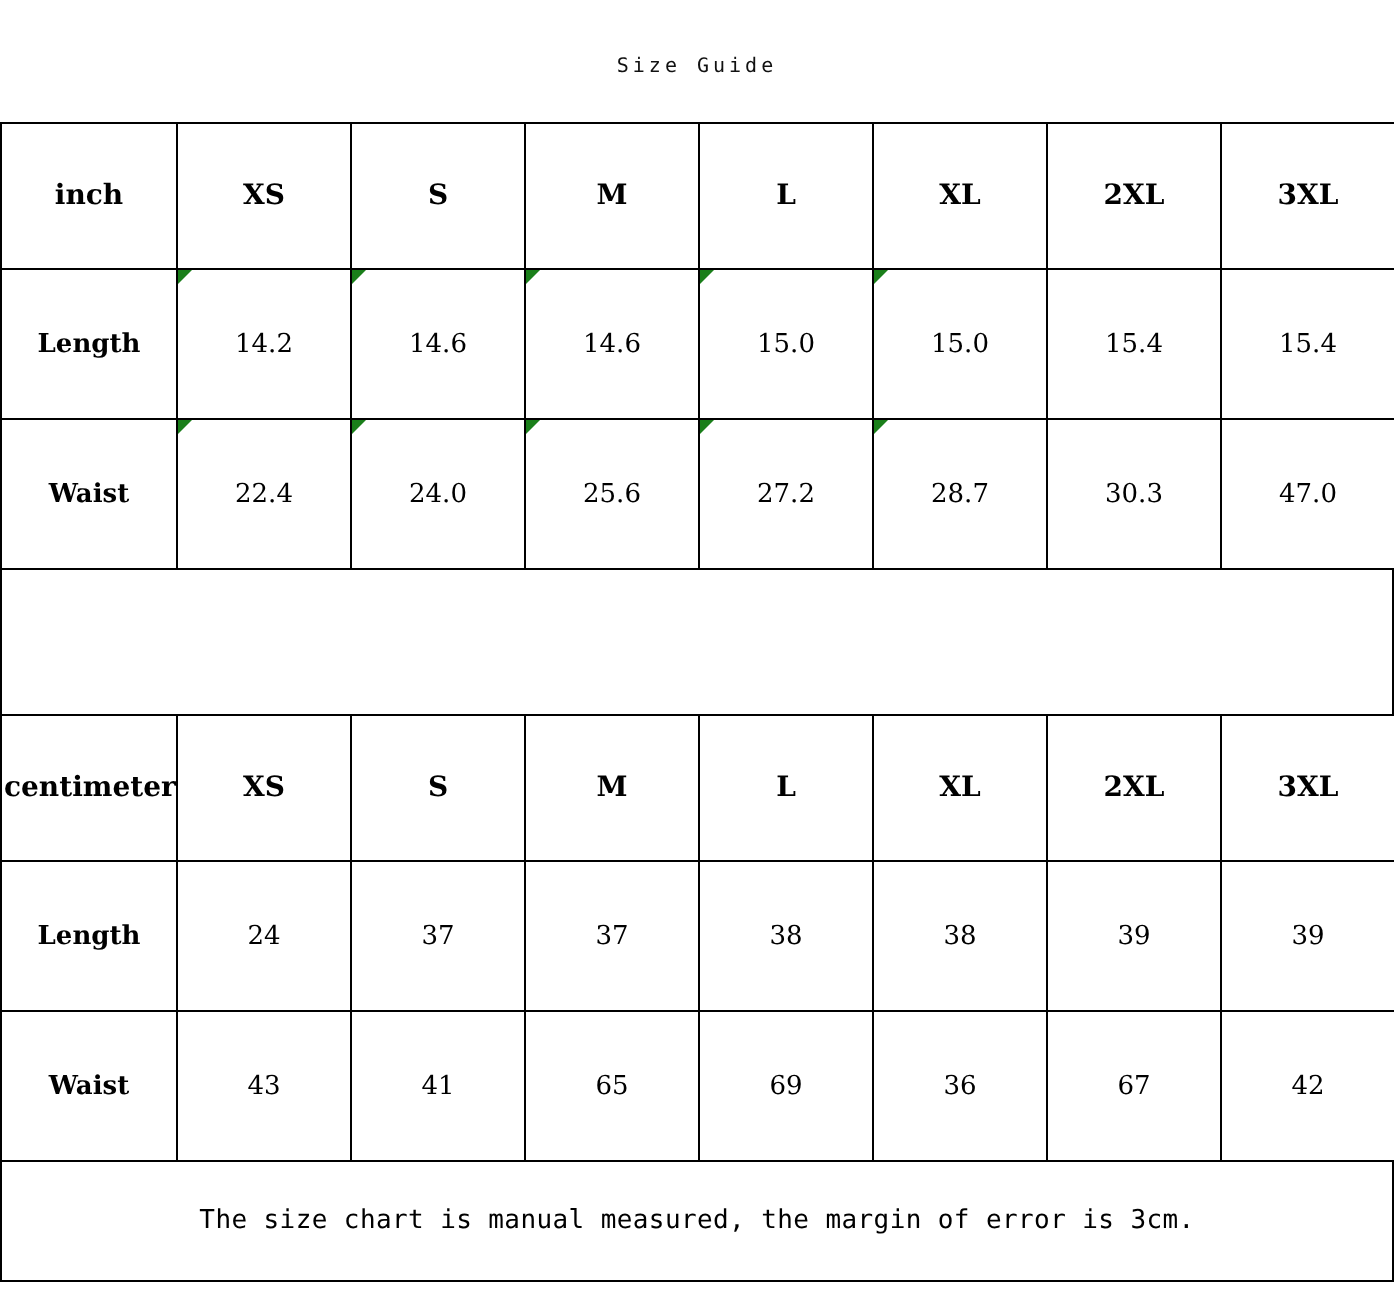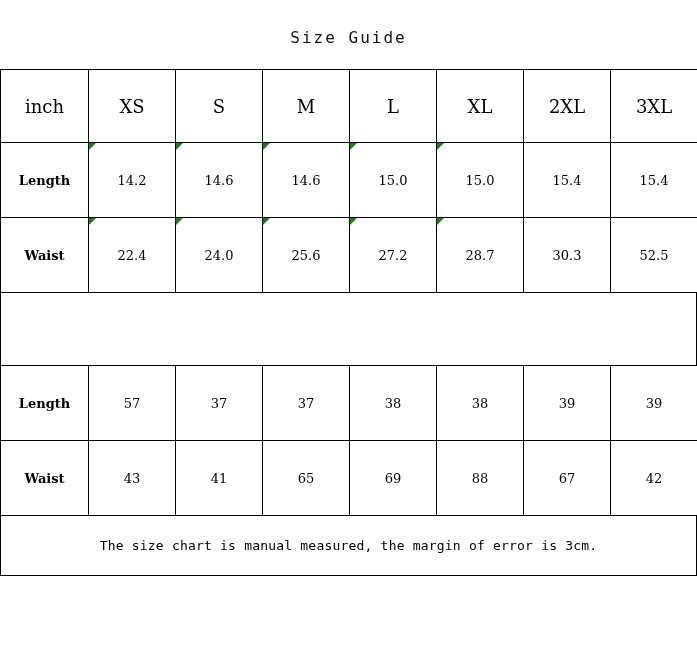--- a/index.html
+++ b/index.html
@@ -17,42 +17,42 @@
   .sheet {
     width: 697px;
     height: 645px;
     position: relative;
     box-sizing: border-box;
     background: #ffffff;
   }
   .title {
     text-align: center;
     font-family: "DejaVu Sans Mono", monospace;
-    font-size: 16px;
+    font-size: 10px;
     letter-spacing: 2px;
     color: #111111;
     padding-top: 28px;
     padding-bottom: 22px;
   }
   table.size-table {
     border-collapse: collapse;
     width: 697px;
     table-layout: fixed;
   }
   table.size-table td {
     border: 1px solid #000000;
     text-align: center;
     vertical-align: middle;
     font-size: 13px;
     height: 72px;
     position: relative;
   }
   table.size-table td.head {
-    font-weight: normal;
-    font-size: 18px;
+    font-weight: bold;
+    font-size: 14px;
   }
   table.size-table td.rowhead {
     font-weight: bold;
     font-size: 13px;
   }
   table.size-table tr.header-row td {
     height: 70px;
   }
   
   table.size-table col.c0 { width: 88px; }
@@ -129,56 +129,66 @@
         <td>15.4</td>
       </tr>
       <tr>
         <td class="rowhead">Waist</td>
         <td>22.4<span class="mark"></span></td>
         <td>24.0<span class="mark"></span></td>
         <td>25.6<span class="mark"></span></td>
         <td>27.2<span class="mark"></span></td>
         <td>28.7<span class="mark"></span></td>
         <td>30.3</td>
-        <td>52.5</td>
+        <td>47.0</td>
       </tr>
     </tbody>
   </table>
 
   <div class="gap"></div>
 
   <table class="size-table">
     <colgroup>
       <col class="c0">
         <col class="c">
         <col class="c">
         <col class="c">
         <col class="c">
         <col class="c">
         <col class="c">
         <col class="c">
     </colgroup>
     <tbody>
+      <tr class="header-row">
+        <td class="head">centimeter</td>
+        <td class="head">XS</td>
+        <td class="head">S</td>
+        <td class="head">M</td>
+        <td class="head">L</td>
+        <td class="head">XL</td>
+        <td class="head">2XL</td>
+        <td class="head">3XL</td>
+      </tr>
       <tr>
         <td class="rowhead">Length</td>
-        <td>57</td>
+        <td>24</td>
         <td>37</td>
         <td>37</td>
         <td>38</td>
         <td>38</td>
         <td>39</td>
         <td>39</td>
       </tr>
       <tr>
         <td class="rowhead">Waist</td>
         <td>43</td>
         <td>41</td>
         <td>65</td>
         <td>69</td>
-        <td>88</td>
+        <td>36</td>
         <td>67</td>
         <td>42</td>
       </tr>
     </tbody>
   </table>
 
   <div class="footnote">The size chart is manual measured,  the margin of error is 3cm.</div>
 
 </div>
 

